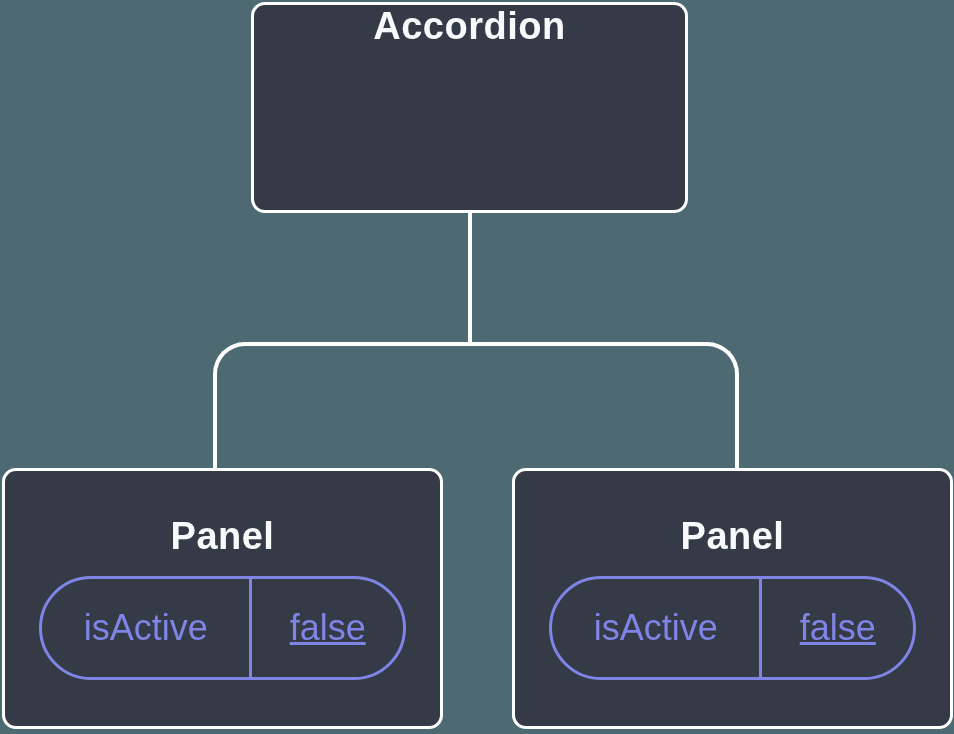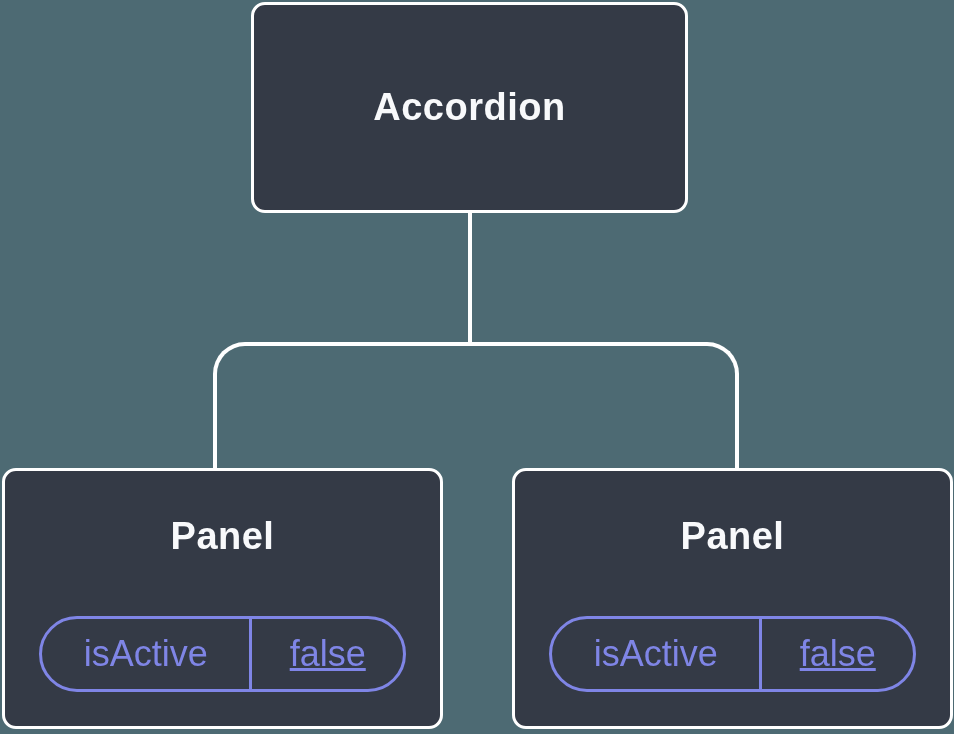--- a/index.html
+++ b/index.html
@@ -24,21 +24,21 @@
   
   .node{
     position:absolute;
     background: var(--node-fill);
     border:3.5px solid var(--node-border);
     border-radius:14px;
   }
   .root-node{
     left:251px; top:2px;
     width:437px; height:211px;
-    display:flex; align-items:center; justify-content:center;
+    display:flex; align-items:flex-start; justify-content:center;
   }
   .node-label{
     color: var(--title-color);
     font-size:38px;
     font-weight:600;
     letter-spacing:0.5px;
   }
   .panel-node{
     top:468px;
     width:441px; height:261px;
@@ -60,22 +60,22 @@
     width:526px; height:126px;
     border:4px solid var(--node-border);
     border-bottom:none;
     border-top-left-radius:32px;
     border-top-right-radius:32px;
     background:transparent;
   }
   
   .state-pill{
     margin-top:auto;
-    margin-bottom:34px;
-    width:367px; height:76px;
+    margin-bottom:46px;
+    width:367px; height:104px;
     border:3px solid var(--accent);
     border-radius:60px;
     display:flex;
     overflow:hidden;
   }
   .pill-cell{
     display:flex; align-items:center; justify-content:center;
     color: var(--accent);
     font-size:36px;
     font-weight:400;

